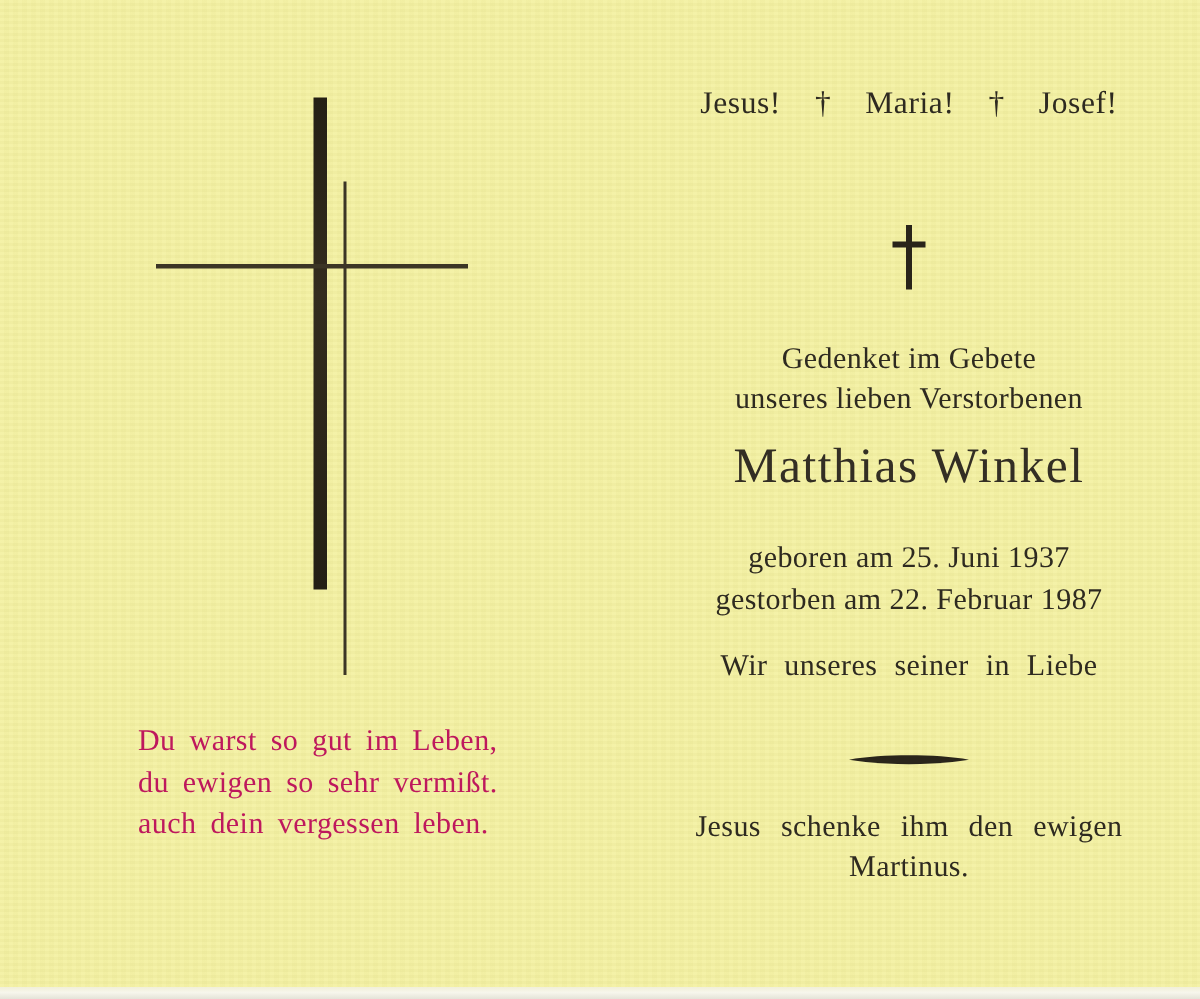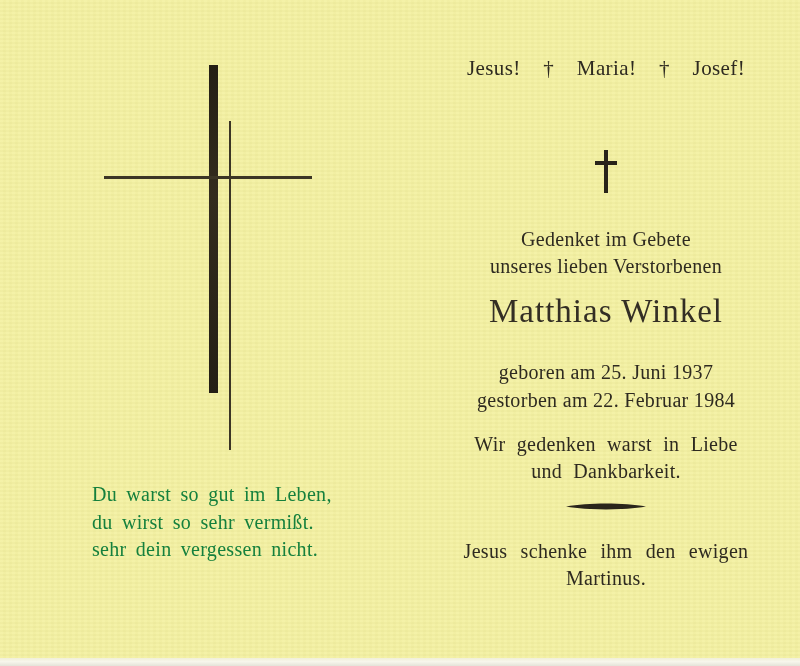--- a/index.html
+++ b/index.html
@@ -32,21 +32,21 @@
   .bar-thin-h{
     position:absolute;left:104px;top:176px;width:208px;height:3px;
     background:#3b3525;
   }
 
   
   .poem{
     position:absolute;left:92px;top:481px;
     font-size:20px;line-height:27.7px;
     word-spacing:4px;letter-spacing:0.3px;
-    color:#15803d;
+    color:#be185d;
   }
 
   
   .rcol{position:absolute;left:411px;width:390px;text-align:center;font-family:Liberation Serif, serif;}
   .invocation{top:56px;font-size:21px;word-spacing:17px;letter-spacing:0.4px;}
   .invocation2{top:85px;font-size:21px;letter-spacing:0.4px;}
   .intro{top:226px;font-size:20px;line-height:27px;letter-spacing:0.3px;}
   .name{top:293px;font-size:33px;letter-spacing:1px;color:#332e24;}
   .dates{top:358px;font-size:20px;line-height:28px;letter-spacing:0.3px;text-align:center;}
   .remembrance{top:431px;font-size:20px;line-height:27px;word-spacing:6px;letter-spacing:0.3px;}
@@ -77,46 +77,45 @@
 <div class="card">
 
   <div>
     <div class="bar-thick"></div>
     <div class="bar-thin-v"></div>
     <div class="bar-thin-h"></div>
   </div>
 
   <div class="poem">
     <div>Du warst so gut im Leben,</div>
-    <div>du wirst so sehr vermißt.</div>
-    <div>sehr dein vergessen nicht.</div>
+    <div>du ewigen so sehr vermißt.</div>
+    <div>auch dein vergessen leben.</div>
   </div>
 
   <div class="rcol invocation">Jesus! † Maria! † Josef!</div>
 
   <div class="cross-small">
     <div class="v"></div>
     <div class="h"></div>
   </div>
 
   <div class="rcol intro">
     <div>Gedenket im Gebete</div>
     <div>unseres lieben Verstorbenen</div>
   </div>
 
   <div class="rcol name">Matthias Winkel</div>
 
   <div class="rcol dates">
     <div>geboren am 25. Juni 1937</div>
-    <div>gestorben am 22. Februar 1984</div>
+    <div>gestorben am 22. Februar 1987</div>
   </div>
 
   <div class="rcol remembrance">
-    <div>Wir gedenken warst in Liebe</div>
-    <div>und Dankbarkeit.</div>
+    <div>Wir unseres seiner in Liebe</div>
   </div>
 
   <div class="divider">
     <svg width="80" height="9" viewBox="0 0 80 9" aria-hidden="true">
       <path d="M0 4.5 C 22 0.6, 58 0.6, 80 4.5 C 58 8.4, 22 8.4, 0 4.5 Z" fill="#2a251b"></path>
     </svg>
   </div>
 
   <div class="rcol blessing">
     <div>Jesus schenke ihm den ewigen</div>

